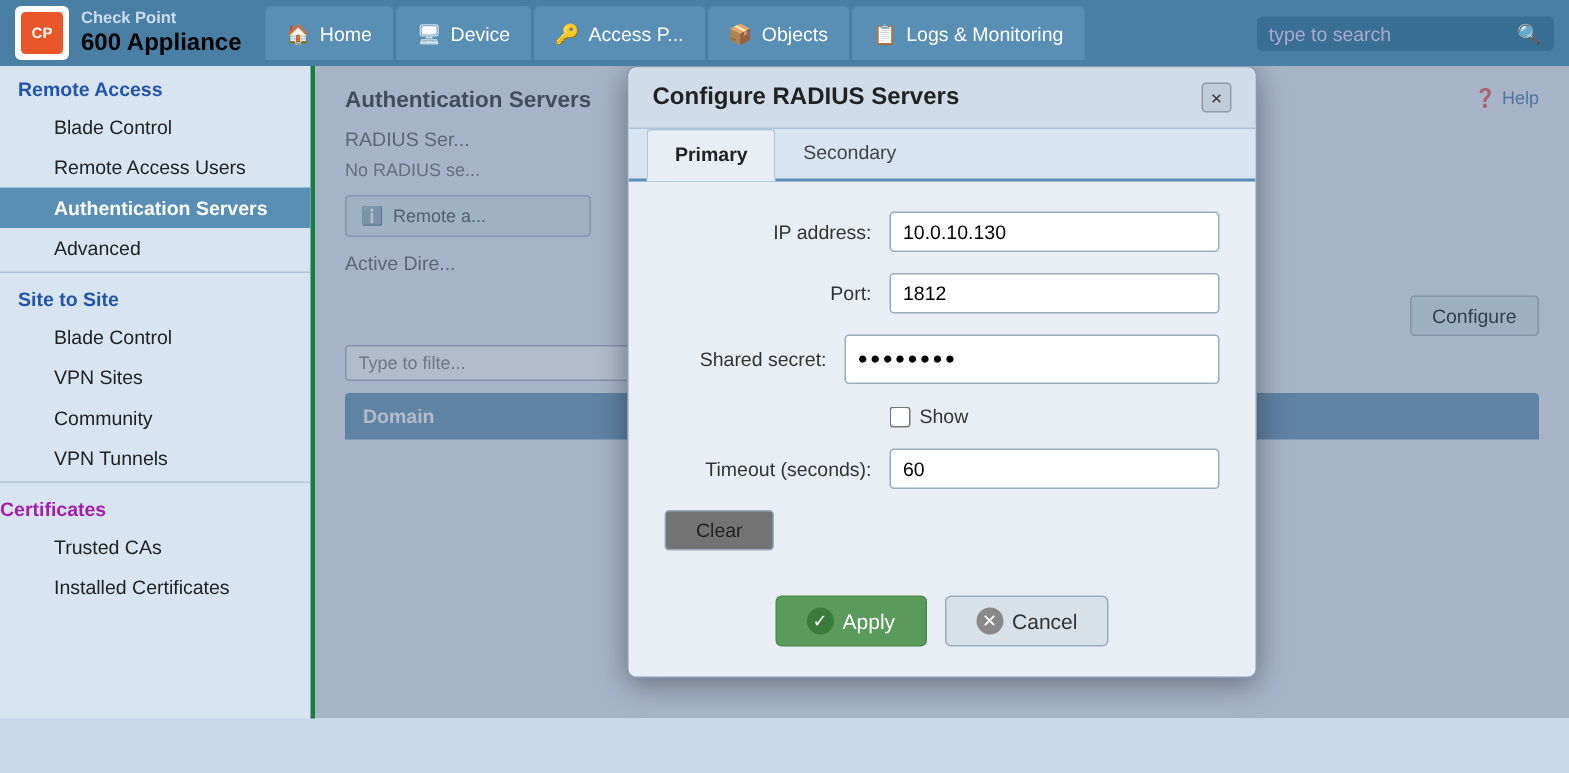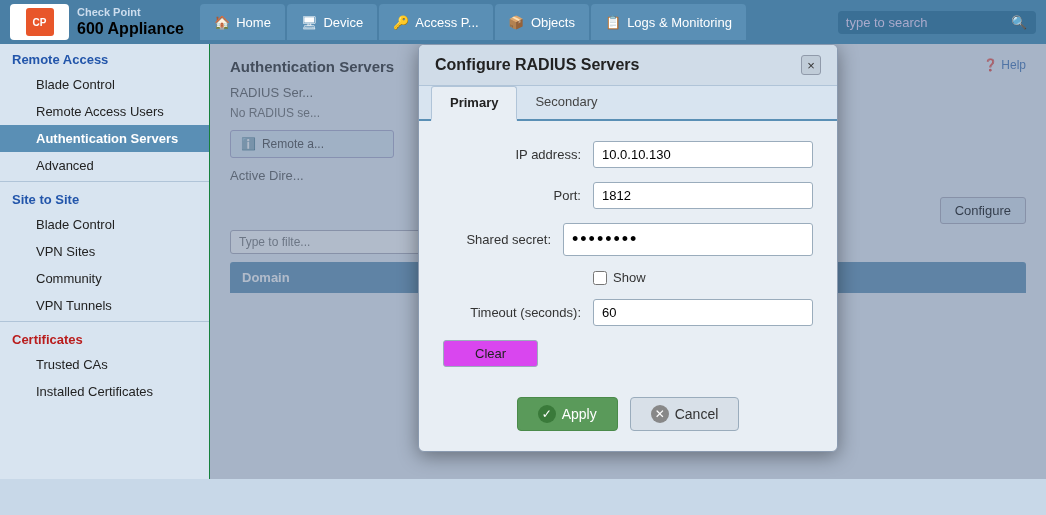--- a/index.html
+++ b/index.html
@@ -1,43 +1,43 @@
 <!DOCTYPE html>
 <html><head>
   <meta charset="utf-8">
   <style>
     * { box-sizing: border-box; margin: 0; padding: 0; }
     body { font-family: Arial, sans-serif; font-size: 13px; background: #c8d8e8; width: 1046px; height: 515px; overflow: hidden; position: relative; }
 
     
     .top-bar { display: flex; align-items: center; background: #4a7fa5; height: 44px; padding: 0 10px; gap: 4px; }
     .logo-area { display: flex; align-items: center; gap: 8px; color: white; font-size: 14px; font-weight: bold; margin-right: 12px; }
-    .logo-box { width: 59px; height: 36px; background: #fff; border-radius: 4px; display: flex; align-items: center; justify-content: center; }
+    .logo-box { width: 36px; height: 36px; background: #fff; border-radius: 4px; display: flex; align-items: center; justify-content: center; }
     .logo-inner { width: 28px; height: 28px; background: #e8562a; border-radius: 3px; display: flex; align-items: center; justify-content: center; color: white; font-size: 10px; font-weight: bold; }
     .logo-text { line-height: 1.2; }
     .logo-text .line1 { font-size: 11px; color: #cde; }
     .logo-text .line2 { font-size: 16px; color: #000000; font-weight: bold; }
 
     .nav-tabs { display: flex; gap: 2px; }
     .nav-tab { display: flex; align-items: center; gap: 6px; padding: 6px 14px; background: #5a8fb5; color: white; border-radius: 4px 4px 0 0; cursor: pointer; font-size: 13px; height: 36px; }
 
     .search-bar { margin-left: auto; display: flex; align-items: center; background: #3a6f95; border-radius: 4px; padding: 4px 8px; gap: 6px; }
     .search-input { background: transparent; border: none; outline: none; color: white; font-size: 13px; width: 160px; }
     .search-input::placeholder { color: #aac; }
 
     
     .main { display: flex; height: calc(515px - 44px - 36px); }
 
     
-    .sidebar { width: 210px; background: #d8e4f0; border-right: 1px solid #15803d; overflow-y: auto; flex-shrink: 0; }
+    .sidebar { width: 210px; background: #d8e4f0; border-right: 3px solid #15803d; overflow-y: auto; flex-shrink: 0; }
     .sidebar-section-title { font-weight: bold; font-size: 13px; color: #2255aa; padding: 8px 12px 4px; cursor: pointer; }
     .sidebar-item { padding: 6px 12px 6px 36px; color: #222; cursor: pointer; font-size: 13px; }
     .sidebar-item.active { background: #5a8fb5; color: white; font-weight: bold; }
     .sidebar-divider { border-top: 1px solid #b0c4d8; margin: 2px 0; }
-    .sidebar-certs-title { font-weight: bold; font-size: 13px; color: #b91c1c; padding: 8px 12px 4px; }
+    .sidebar-certs-title { font-weight: bold; font-size: 13px; color: #a21caf; padding: 8px 0 4px; }
 
     
     .content { flex: 1; background: #eaf0f8; overflow: hidden; position: relative; }
     .content-title { font-weight: bold; font-size: 15px; color: #222; margin-bottom: 10px; }
     .content-subtitle { font-size: 13px; color: #555; margin-bottom: 6px; }
     .content-desc { font-size: 12px; color: #666; margin-bottom: 10px; }
     .info-row { display: flex; align-items: center; gap: 6px; background: #ddeaf5; border: 1px solid #aac; border-radius: 3px; padding: 6px 10px; margin-bottom: 10px; font-size: 12px; color: #444; }
 
     .filter-row { display: flex; gap: 8px; margin-bottom: 8px; }
     .filter-input { border: 1px solid #aab; border-radius: 3px; padding: 4px 8px; font-size: 12px; width: 200px; background: white; }
@@ -63,21 +63,21 @@
     
     .modal-body { padding: 20px 24px 16px; }
     .form-row { display: flex; align-items: center; margin-bottom: 14px; }
     .form-label { width: 150px; font-size: 13px; color: #333; text-align: right; padding-right: 12px; }
     .form-input { flex: 1; border: 1px solid #9aacbc; border-radius: 3px; padding: 5px 8px; font-size: 13px; background: white; outline: none; }
     .password-dots { letter-spacing: 2px; font-size: 18px; }
     .show-row { display: flex; align-items: center; margin-bottom: 14px; margin-left: 150px; gap: 6px; }
     .show-checkbox { width: 14px; height: 14px; border: 1px solid #9aacbc; background: white; display: inline-block; cursor: pointer; }
     .show-label { font-size: 13px; color: #333; }
 
-    .clear-btn { border: 1px solid #9aacbc; background: #d946ef; border-radius: 3px; padding: 5px 31px; font-size: 13px; cursor: pointer; color: #222; }
+    .clear-btn { border: 1px solid #9aacbc; background: #737373; border-radius: 3px; padding: 5px 20px; font-size: 13px; cursor: pointer; color: #222; }
 
     
     .modal-footer { display: flex; justify-content: center; gap: 12px; padding: 14px 24px 20px; }
     .btn-apply { background: #5a9a5a; border: 1px solid #4a8a4a; border-radius: 4px; padding: 7px 20px; font-size: 14px; color: white; cursor: pointer; display: flex; align-items: center; gap: 6px; }
     .btn-cancel { background: #d8e0e8; border: 1px solid #9aacbc; border-radius: 4px; padding: 7px 20px; font-size: 14px; color: #333; cursor: pointer; display: flex; align-items: center; gap: 6px; }
     .check-icon { width: 18px; height: 18px; background: #3a7a3a; border-radius: 50%; display: flex; align-items: center; justify-content: center; color: white; font-size: 12px; }
     .cancel-icon { width: 18px; height: 18px; background: #888; border-radius: 50%; display: flex; align-items: center; justify-content: center; color: white; font-size: 12px; }
   </style>
 </head>
 <body>

